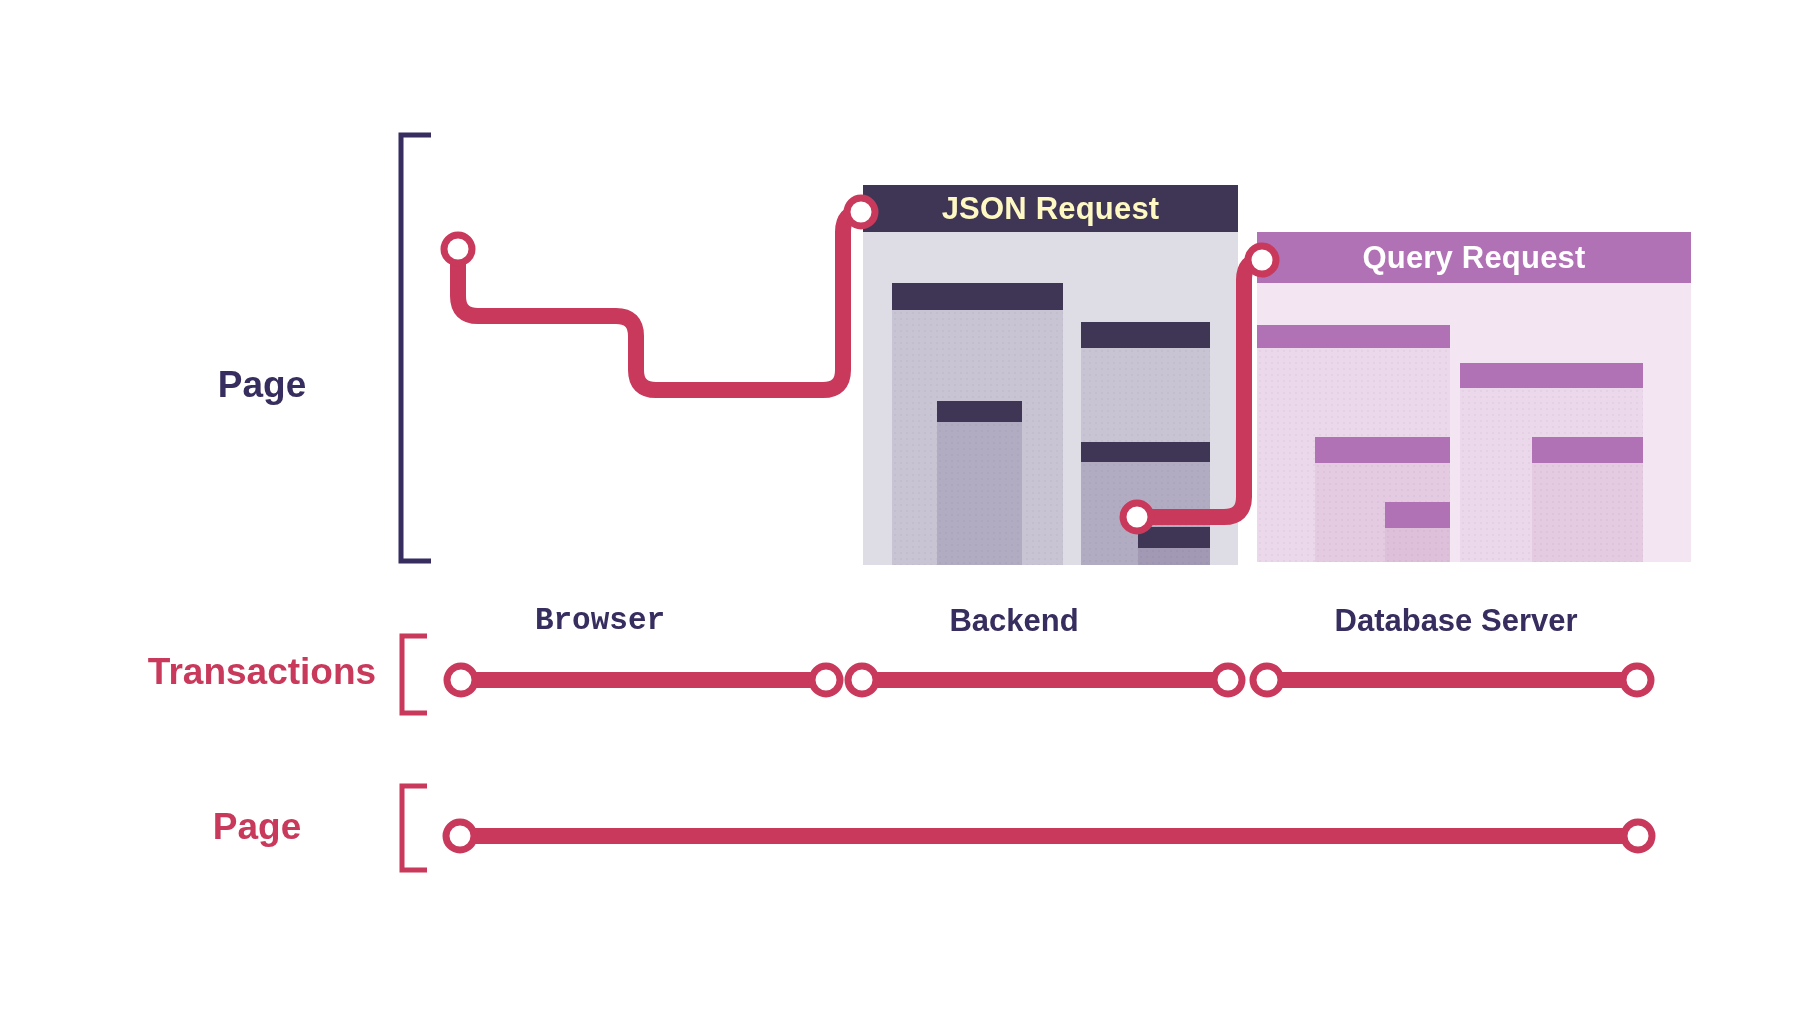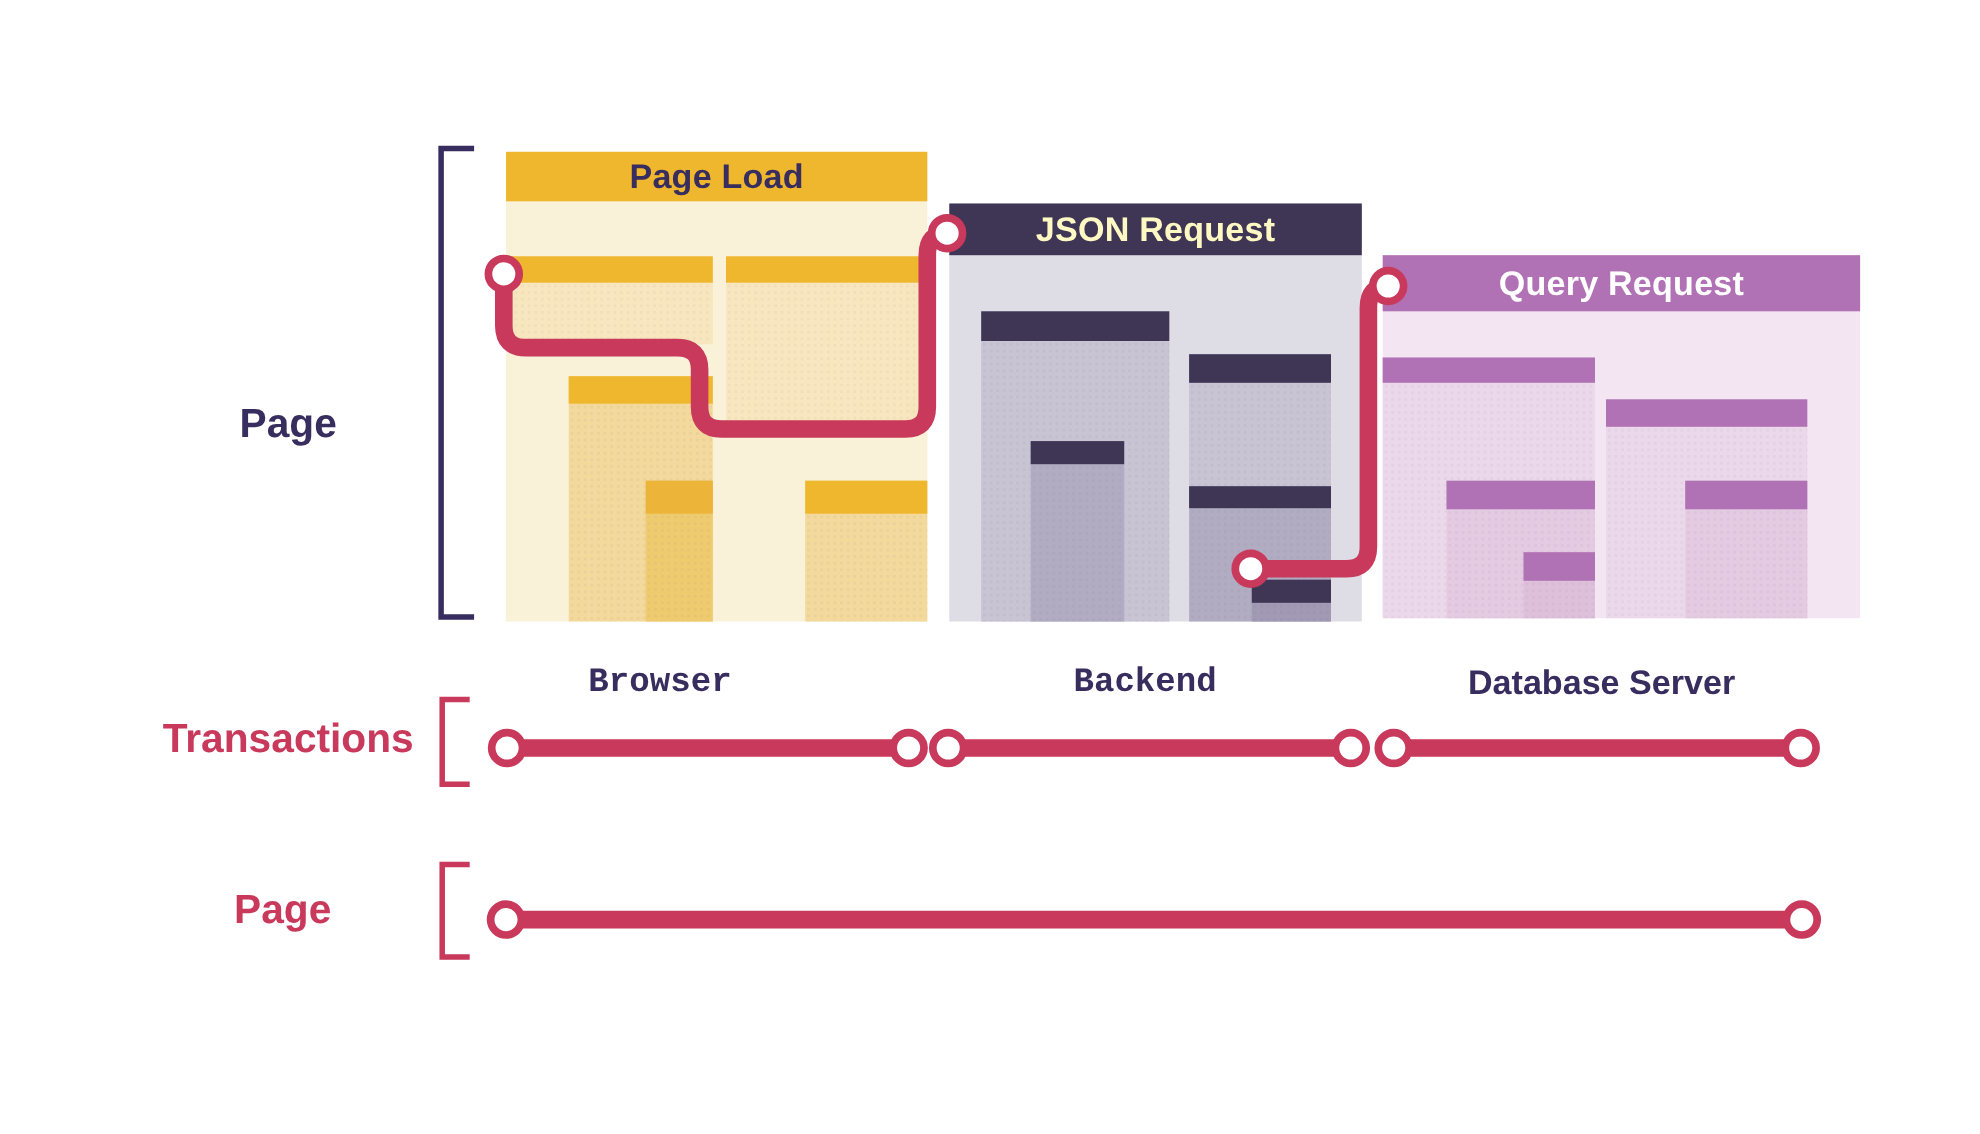--- a/index.html
+++ b/index.html
@@ -37,30 +37,20 @@
   .txn{stroke:var(--red);stroke-width:16;fill:none;}
   .bracket-navy{stroke:var(--navy);stroke-width:5;fill:none;}
   .bracket-red{stroke:var(--red);stroke-width:5;fill:none;}
   .node{fill:#fff;stroke:var(--red);stroke-width:7;}
 </style>
 </head>
 <body>
 
 <div class="canvas">
 
-  <div class="panel yellow" style="left:460px;top:138px;width:383px;height:427px;">
-    <div class="panel-header" style="height:45px;">
-      <span>Page Load</span>
-    </div>
-    <div class="blk" style="left:0;top:95px;width:188px;height:80px;border-top:24px solid var(--gold);background-color:var(--gold-l1);"></div>
-    <div class="blk" style="left:200px;top:95px;width:183px;height:150px;border-top:24px solid var(--gold);background-color:var(--gold-l1);"></div>
-    <div class="blk" style="left:57px;top:204px;width:131px;height:223px;border-top:25px solid var(--gold);background-color:var(--gold-l2);"></div>
-    <div class="blk" style="left:127px;top:299px;width:61px;height:128px;border-top:30px solid var(--gold-deep);background-color:var(--gold-l3);"></div>
-    <div class="blk" style="left:272px;top:299px;width:111px;height:128px;border-top:30px solid var(--gold);background-color:var(--gold-l2);"></div>
-  </div>
 
   <div class="panel gray" style="left:863px;top:185px;width:375px;height:380px;">
     <div class="panel-header" style="height:47px;">
       <span>JSON Request</span>
     </div>
     <div class="blk" style="left:29px;top:98px;width:171px;height:282px;border-top:27px solid var(--navy-header);background-color:var(--gray-l1);"></div>
     <div class="blk" style="left:74px;top:216px;width:85px;height:164px;border-top:21px solid var(--navy-header);background-color:var(--gray-l2);"></div>
     <div class="blk" style="left:218px;top:137px;width:129px;height:120px;border-top:26px solid var(--navy-header);background-color:var(--gray-l1);"></div>
     <div class="blk" style="left:218px;top:257px;width:129px;height:123px;border-top:20px solid var(--navy-header);background-color:var(--gray-l2);"></div>
     <div class="blk" style="left:275px;top:342px;width:72px;height:38px;border-top:21px solid var(--navy-header);background-color:var(--gray-l3);"></div>
@@ -75,21 +65,21 @@
     <div class="blk" style="left:128px;top:270px;width:65px;height:60px;border-top:26px solid var(--purple);background-color:var(--purple-l3);"></div>
     <div class="blk" style="left:203px;top:131px;width:183px;height:199px;border-top:25px solid var(--purple);background-color:var(--purple-l1);"></div>
     <div class="blk" style="left:275px;top:205px;width:111px;height:125px;border-top:26px solid var(--purple);background-color:var(--purple-l2);"></div>
   </div>
 
   <div class="side-label navy" style="left:262px;top:385px;">Page</div>
   <div class="side-label red" style="left:230px;top:672px;margin-left:32px;">Transactions</div>
   <div class="side-label red" style="left:257px;top:827px;">Page</div>
 
   <div class="tier-label" style="left:600px;top:603px;font-family:Liberation Mono, monospace;">Browser</div>
-  <div class="tier-label" style="left:1041px;top:603px;font-family:Liberation Mono, monospace;">Backend</div>
+  <div class="tier-label" style="left:1014px;top:603px;">Backend</div>
   <div class="tier-label" style="left:1456px;top:603px;">Database Server</div>
 
   <svg class="overlay" width="1800" height="1031" viewBox="0 0 1800 1031">
 
     <path class="bracket-navy" d="M 431 135 H 401 V 561 H 431"></path>
     <path class="bracket-red" d="M 427 636 H 402 V 713 H 427"></path>
     <path class="bracket-red" d="M 427 786 H 402 V 870 H 427"></path>
 
     <path class="flow" d="M 458 249 L 458 296 Q 458 316 478 316 L 616 316 Q 636 316 636 336 L 636 370 Q 636 390 656 390 L 823 390 Q 843 390 843 370 L 843 232 Q 843 212 861 212"></path>
 

